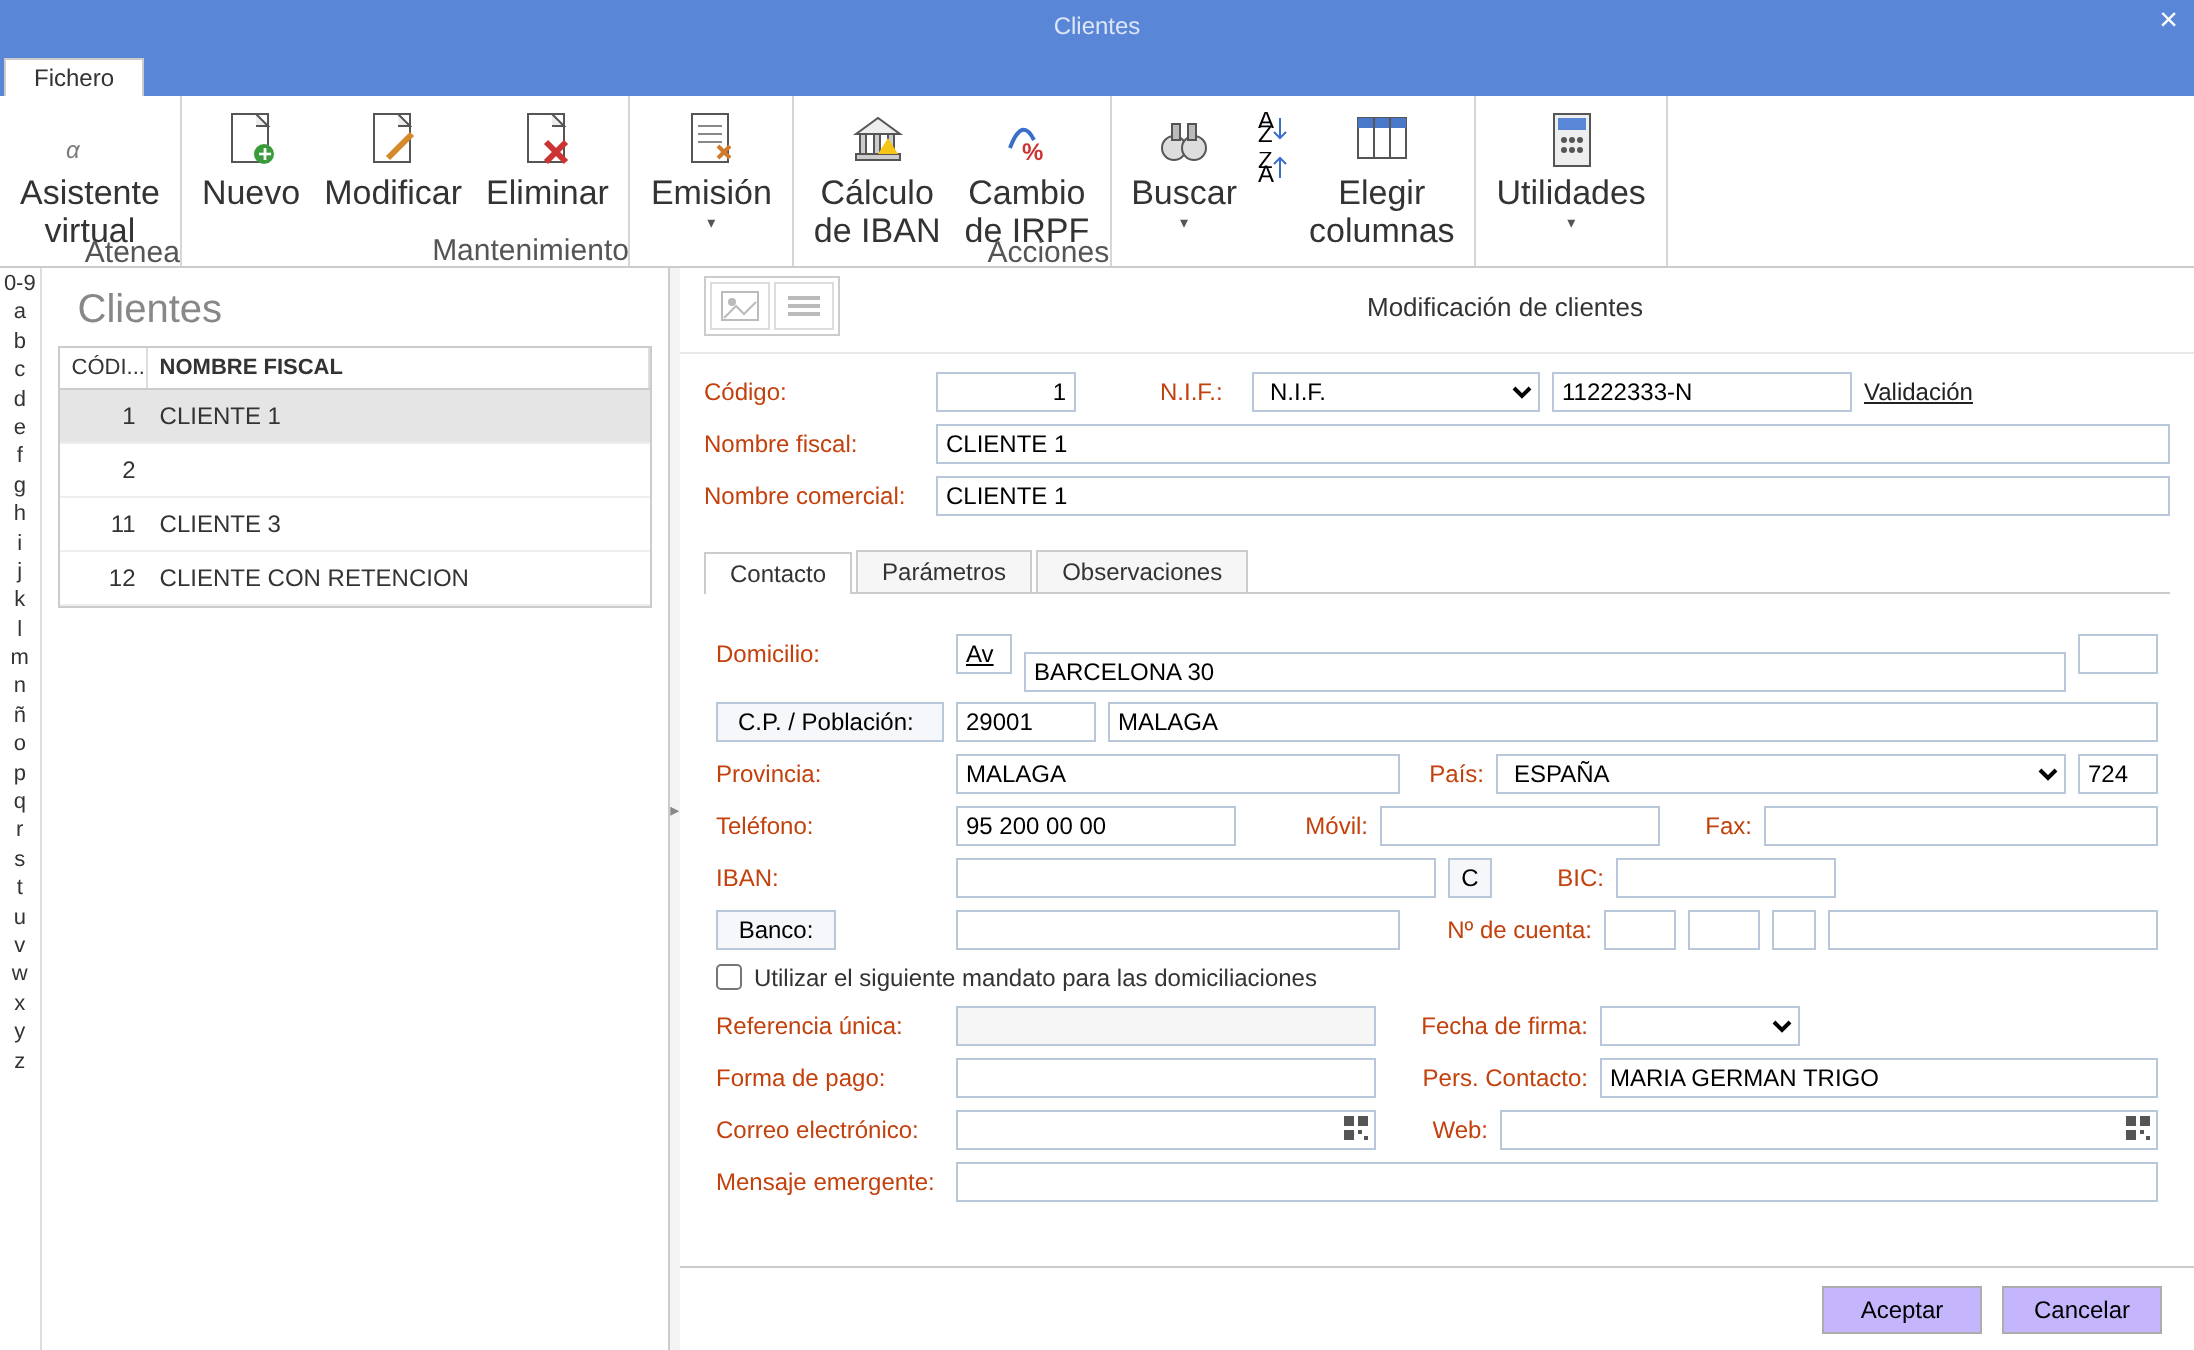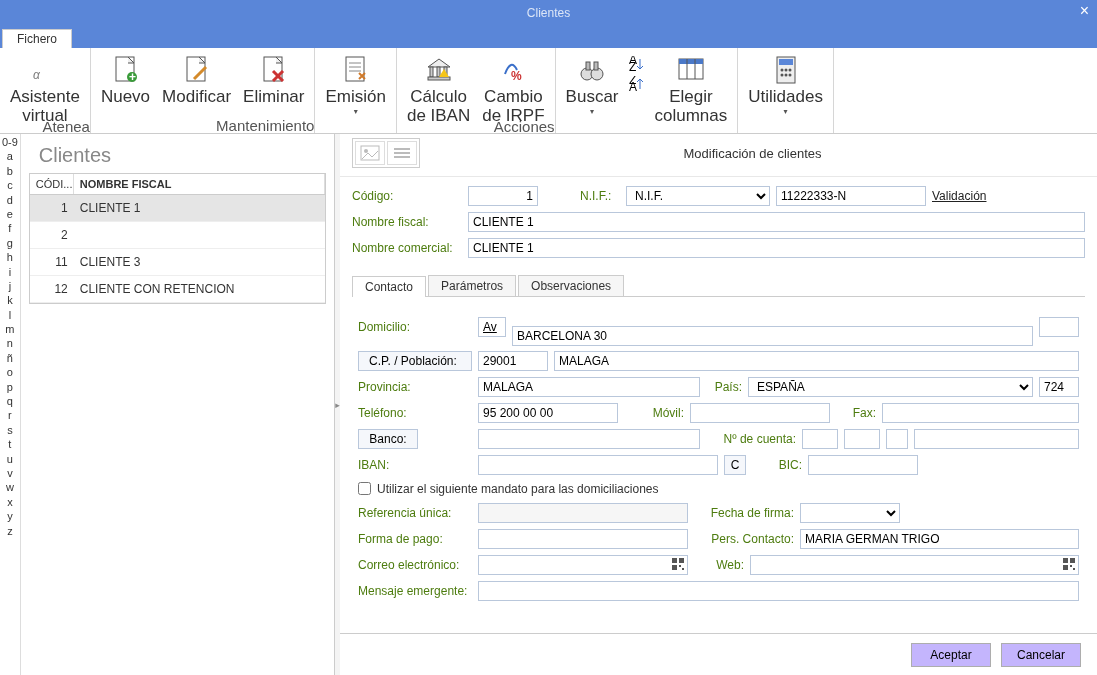--- a/index.html
+++ b/index.html
@@ -48,21 +48,21 @@
 .splitter span { font-size: 9px; color: #888; }
 
 .right-pane { flex: 1; display: flex; flex-direction: column; background: #fff; }
 .rp-head { display: flex; align-items: center; padding: 4px 12px 8px; border-bottom: 1px solid #e8e8e8; }
 .rp-head .img-card { display:flex; gap:2px; border:1px solid #ccc; padding:2px;}
 .rp-head .img-card div{ width:30px; height:24px; display:flex; align-items:center; justify-content:center; color:#bbb; border:1px solid #ddd;}
 .rp-head h3 { flex: 1; text-align: center; font-size: 13px; font-weight: normal; color: #333; }
 
 .form-top { padding: 8px 12px; }
 .form-row { display: flex; align-items: center; margin-bottom: 4px; min-height: 22px; gap: 6px; }
-.form-row label { width: 110px; font-size: 12px; color: #4d7c0f; }
+.form-row label { width: 110px; font-size: 12px; color: #c2410c; }
 input[type=text], select { border: 1px solid #b9c7db; height: 20px; padding: 1px 4px; font-size: 12px; background:#fff;}
 input[readonly]{ background:#f6f6f6; }
 .link { text-decoration: underline; cursor: pointer; color: #222; }
 .btn-inline { border:1px solid #b9c7db; background:#f5f7fb; padding:1px 10px; height:20px; cursor:pointer; font-size:12px;}
 
 .subtabs { display: flex; border-bottom: 1px solid #ccc; margin: 4px 12px 0; }
 .subtabs .st { padding: 3px 12px; border: 1px solid #ccc; border-bottom: none; margin-right: 2px; background:#f6f6f6; cursor:pointer; font-size:12px;}
 .subtabs .st.active { background: #fff; position: relative; top: 1px; }
 
 .form-body { padding: 10px 18px 4px; }
@@ -389,35 +389,35 @@
       </div>
       <div class="form-row">
         <label>Teléfono:</label>
         <input type="text" style="width: 140px;" value="95 200 00 00">
         <label style="width:60px;text-align:right">Móvil:</label>
         <input type="text" style="width: 140px;">
         <label style="width:40px;text-align:right">Fax:</label>
         <input type="text" style="flex: 1 1 0%;">
       </div>
       <div class="form-row">
+        <label>IBAN:</label>
+        <input type="text" style="width: 240px;">
+        <button class="btn-inline" style="width:22px;padding:0">C</button>
+        <label style="width:50px;text-align:right">BIC:</label>
+        <input type="text" style="width: 110px;">
+      </div>
+      <div class="form-row">
         <button class="btn-inline" style="width:60px">Banco:</button>
         <span style="width:48px"></span>
         <input type="text" style="width: 222px;">
         <label style="width:90px;text-align:right">Nº de cuenta:</label>
         <input type="text" style="width: 36px;">
         <input type="text" style="width: 36px;">
         <input type="text" style="width: 22px;">
         <input type="text" style="flex: 1 1 0%;">
-      </div>
-      <div class="form-row">
-        <label>IBAN:</label>
-        <input type="text" style="width: 240px;">
-        <button class="btn-inline" style="width:22px;padding:0">C</button>
-        <label style="width:50px;text-align:right">BIC:</label>
-        <input type="text" style="width: 110px;">
       </div>
       <div class="chk">
         <input type="checkbox" style="">
         <span>Utilizar el siguiente mandato para las domiciliaciones</span>
       </div>
       <div class="form-row">
         <label>Referencia única:</label>
         <input type="text" readonly="" style="width: 210px;">
         <label style="width:100px;text-align:right">Fecha de firma:</label>
         <select style="width:100px"><option></option></select>

